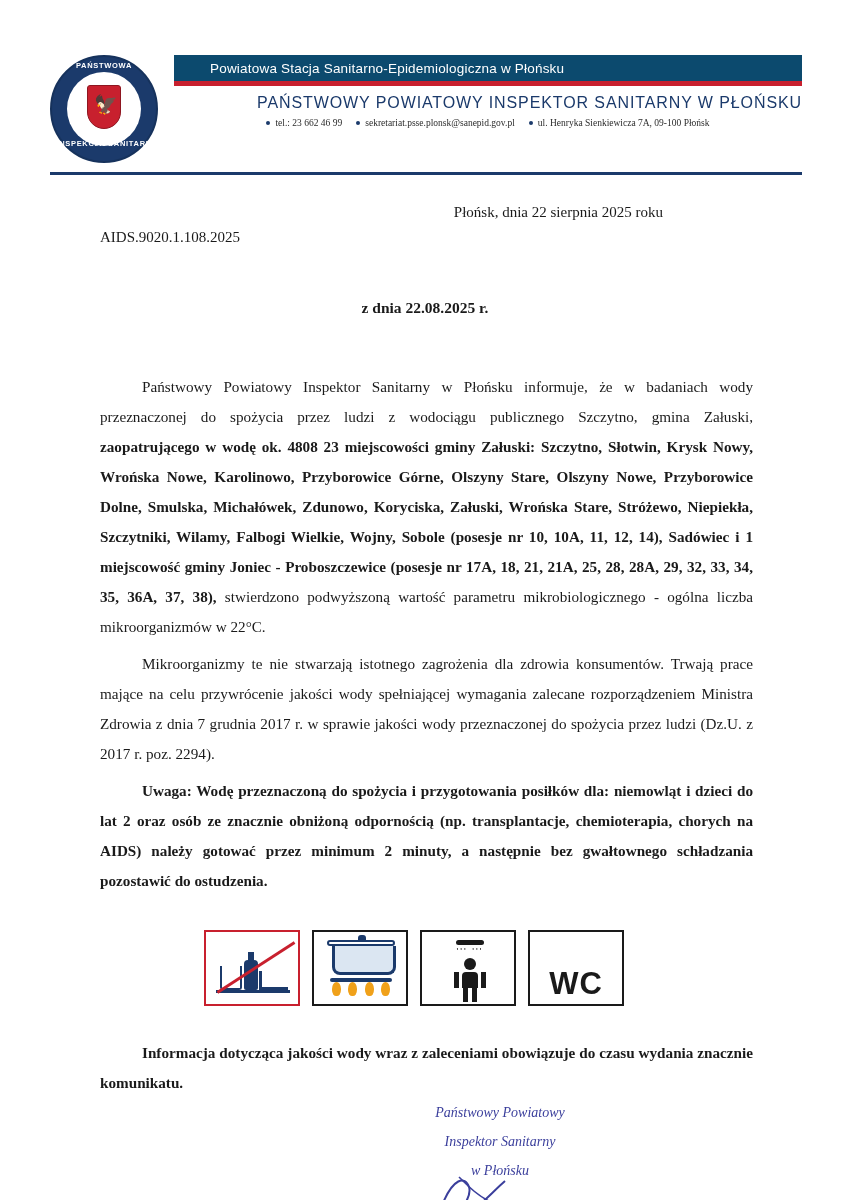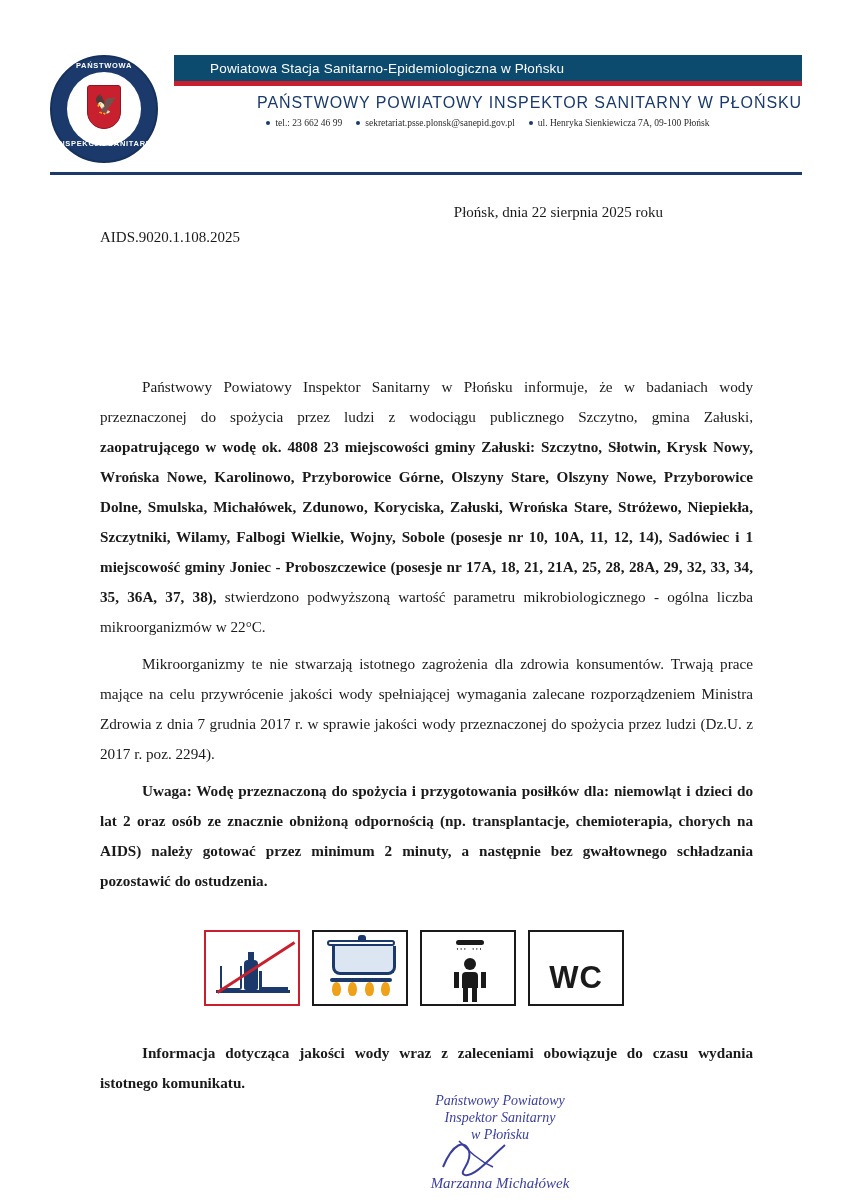--- a/index.html
+++ b/index.html
@@ -355,21 +355,21 @@
   .person-leg-l, .person-leg-r {
     position: absolute;
     top: 56px; width: 5px; height: 14px;
     background: #1a1a1a;
   }
   .person-leg-l { left: 41px; }
   .person-leg-r { left: 50px; }
 
   .wc-text {
     position: absolute;
-    left: 0; top: 10px;
+    left: 0; top: 16px;
     width: 100%; height: 100%;
     display: flex;
     align-items: center;
     justify-content: center;
     font-family: "Liberation Sans", sans-serif;
     font-weight: bold;
     font-size: 31px;
     letter-spacing: 1px;
     color: #1a1a1a;
   }
@@ -395,20 +395,21 @@
     width: 230px;
     text-align: center;
     color: #2a2f8f;
     font-family: "Liberation Serif", serif;
   }
   .sig-title {
     font-size: 14px;
     line-height: 17px;
     font-style: italic;
     color: #3b3f9c;
+    margin-top: 12px;
   }
   .sig-scribble {
     height: 30px;
     position: relative;
   }
   .sig-scribble svg { position: absolute; left: 50px; top: -10px; }
   .sig-name {
     font-size: 15px;
     font-style: italic;
     color: #3b3f9c;
@@ -453,20 +454,21 @@
       </div>
     </div>
 
     <div class="header-rule"></div>
   </div>
 
   <div class="place-date">Płońsk, dnia 22 sierpnia 2025 roku</div>
   <div class="ref-number">AIDS.9020.1.108.2025</div>
 
   <div class="title-block">
+    <div class="title-sub">z dnia 22.08.2025 r.</div>
   </div>
 
   <div class="body-text">
     <p><span>Państwowy Powiatowy Inspektor Sanitarny w Płońsku informuje, że w badaniach wody przeznaczonej do spożycia przez ludzi z wodociągu publicznego Szczytno, gmina Załuski, </span><b>zaopatrującego w wodę ok. 4808 23 miejscowości gminy Załuski: Szczytno, Słotwin, Krysk Nowy, Wrońska Nowe, Karolinowo, Przyborowice Górne, Olszyny Stare, Olszyny Nowe, Przyborowice Dolne, Smulska, Michałówek, Zdunowo, Koryciska, Załuski, Wrońska Stare, Stróżewo, Niepiekła, Szczytniki, Wilamy, Falbogi Wielkie, Wojny, Sobole (posesje nr 10, 10A, 11, 12, 14), Sadówiec i 1 miejscowość gminy Joniec - Proboszczewice (posesje nr 17A, 18, 21, 21A, 25, 28, 28A, 29, 32, 33, 34, 35, 36A, 37, 38), </b><span>stwierdzono podwyższoną wartość parametru mikrobiologicznego - ogólna liczba mikroorganizmów w 22°C.</span></p>
     <p>Mikroorganizmy te nie stwarzają istotnego zagrożenia dla zdrowia konsumentów. Trwają prace mające na celu przywrócenie jakości wody spełniającej wymagania zalecane rozporządzeniem Ministra Zdrowia z dnia 7 grudnia 2017 r. w sprawie jakości wody przeznaczonej do spożycia przez ludzi (Dz.U. z 2017 r. poz. 2294).</p>
     <p><b>Uwaga:</b><b> Wodę przeznaczoną do spożycia i przygotowania posiłków dla: niemowląt i dzieci do lat 2 oraz osób ze znacznie obniżoną odpornością (np. transplantacje, chemioterapia, chorych na AIDS) należy gotować przez minimum 2 minuty, a następnie bez gwałtownego schładzania pozostawić do ostudzenia.</b></p>
   </div>
 
   <div class="picto-row">
 
@@ -501,21 +503,21 @@
       <div class="person-leg-l"></div>
       <div class="person-leg-r"></div>
     </div>
 
     <div class="picto">
       <div class="wc-text">WC</div>
     </div>
   </div>
 
   <div class="closing">
-    <p>Informacja dotycząca jakości wody wraz z zaleceniami obowiązuje do czasu wydania istotnego komunikatu.</p>
+    <p>Informacja dotycząca jakości wody wraz z zaleceniami obowiązuje do czasu wydania znacznie komunikatu.</p>
   </div>
 
   <div class="signature">
     <div class="sig-title">Państwowy Powiatowy</div>
     <div class="sig-title">Inspektor Sanitarny</div>
     <div class="sig-title">w Płońsku</div>
     <div class="sig-scribble">
       <svg width="120" height="46" viewBox="0 0 120 46" aria-hidden="true">
         <path d="M8 34 C18 10, 30 6, 34 18 C38 30, 22 40, 30 42 C40 44, 56 24, 70 12" fill="none" stroke="#3b3f9c" stroke-width="2"></path>
         <path d="M24 8 C34 18, 44 28, 58 34" fill="none" stroke="#3b3f9c" stroke-width="1.6"></path>

